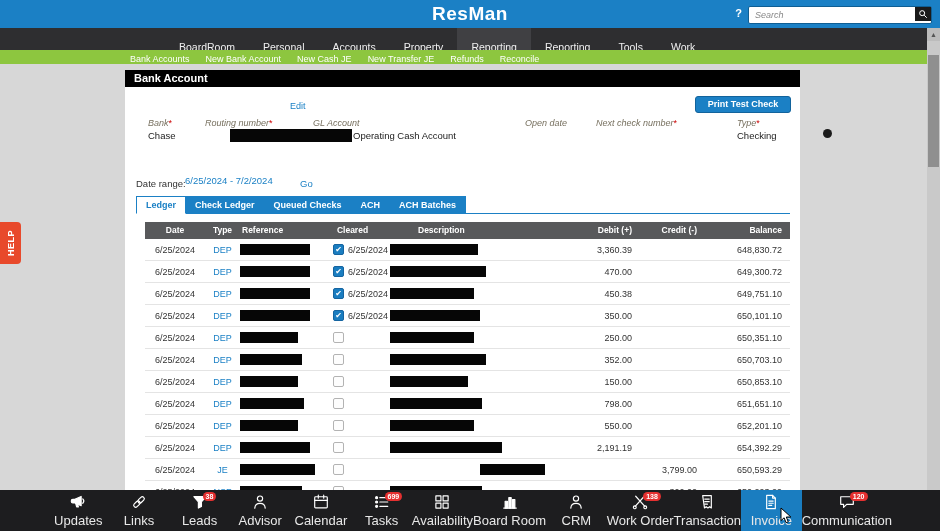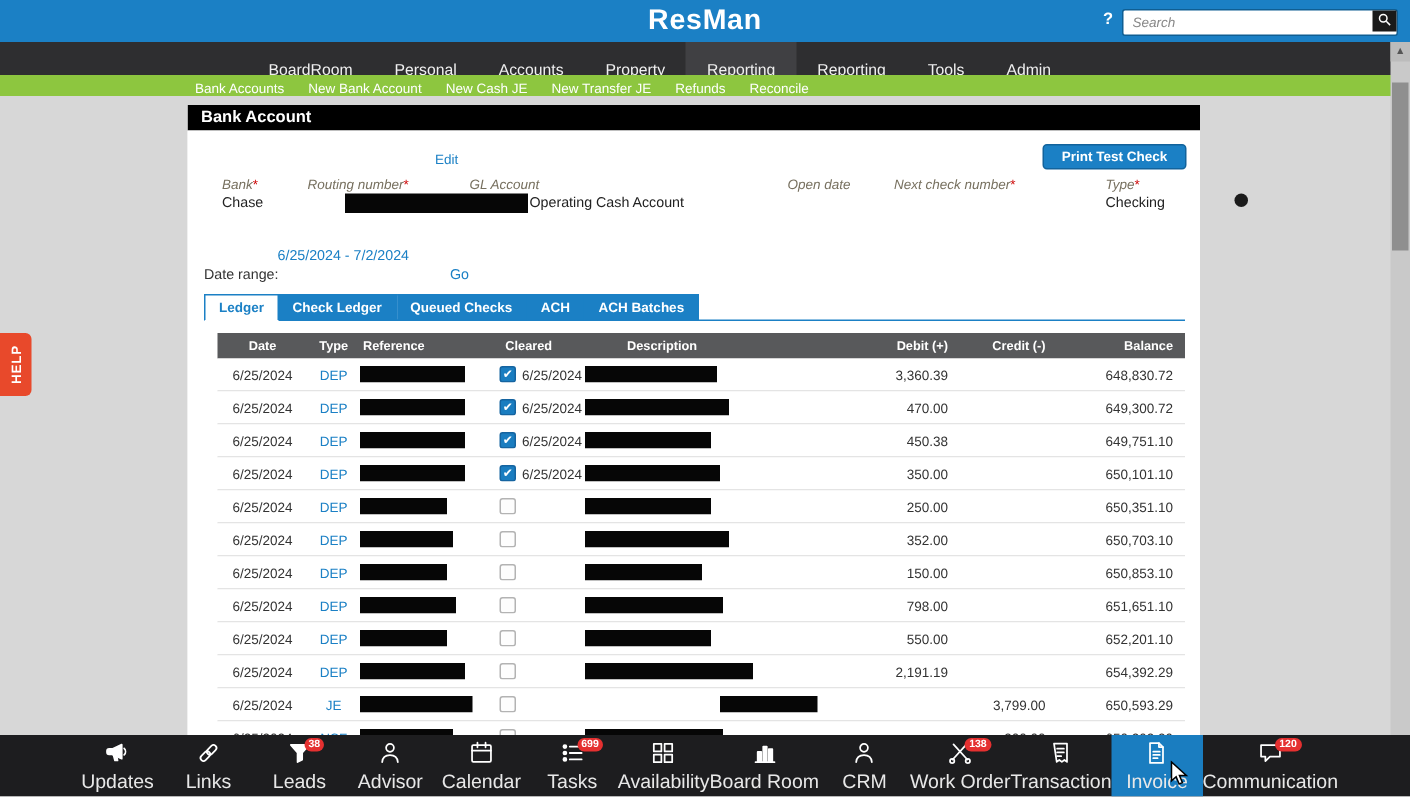--- a/index.html
+++ b/index.html
@@ -40,21 +40,21 @@
         font-size:9px;font-weight:bold;border:1px solid #12639c;border-radius:3px;text-align:center;
         line-height:15px;cursor:pointer;box-sizing:border-box;}
   .edit-link{position:absolute;left:165px;top:14px;font-size:9px;color:#1b80c5;cursor:pointer;}
 
   .field-label{position:absolute;top:31px;font-size:9px;font-style:italic;color:#77705f;white-space:nowrap;}
   .req{color:#cc0000;font-style:normal;}
   .field-value{position:absolute;top:43px;font-size:9.5px;color:#222;white-space:nowrap;}
   .form-redaction{position:absolute;left:105px;top:42px;width:122px;height:13px;background:#060606;}
 
   .date-range-label{position:absolute;left:11px;top:91px;font-size:9.5px;color:#333;}
-  .dr-value{position:absolute;left:60px;top:78px;font-size:9.5px;color:#1b80c5;cursor:pointer;}
+  .dr-value{position:absolute;left:60px;top:88px;font-size:9.5px;color:#1b80c5;cursor:pointer;}
   .go-link{position:absolute;left:175px;top:91px;font-size:9.5px;color:#1b80c5;cursor:pointer;}
 
   
   .tab-strip{position:absolute;left:11px;top:109px;width:654px;height:18px;display:flex;}
   .tab-strip::after{content:'';position:absolute;left:0;right:0;bottom:0;height:1px;background:#1b80c5;}
   .tab{position:relative;z-index:1;box-sizing:border-box;height:18px;line-height:16px;padding:0 9px;
         font-size:9px;font-weight:bold;background:#1b80c5;color:#fff;border:1px solid #1b80c5;
         border-left:none;cursor:pointer;white-space:nowrap;}
   .tab:first-child{border-left:1px solid #1b80c5;}
   .tab.active{background:#fff;color:#1b80c5;border-bottom:1px solid #fff;}
@@ -125,21 +125,21 @@
 </div>
 
 <div class="nav" id="nav">
     <div class="nav-item">BoardRoom</div>
     <div class="nav-item">Personal</div>
     <div class="nav-item">Accounts</div>
     <div class="nav-item">Property</div>
     <div class="nav-item active">Reporting</div>
     <div class="nav-item">Reporting</div>
     <div class="nav-item">Tools</div>
-    <div class="nav-item">Admin</div>
+    <div class="nav-item">Work</div>
   </div>
 
 <div class="subnav" id="subnav">
     <div class="subnav-item">Bank Accounts</div>
     <div class="subnav-item">New Bank Account</div>
     <div class="subnav-item">New Cash JE</div>
     <div class="subnav-item">New Transfer JE</div>
     <div class="subnav-item">Refunds</div>
     <div class="subnav-item">Reconcile</div>
   </div>

